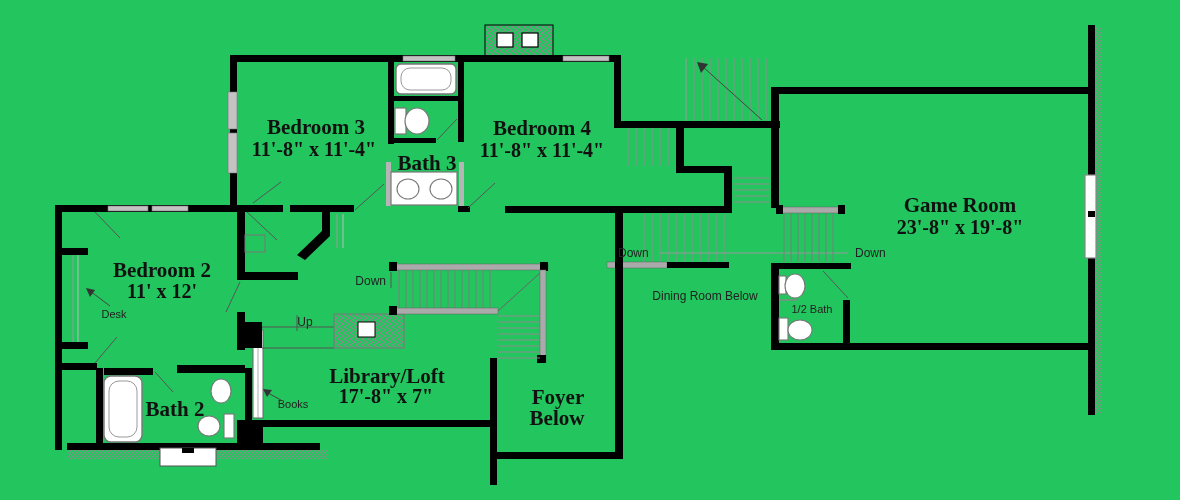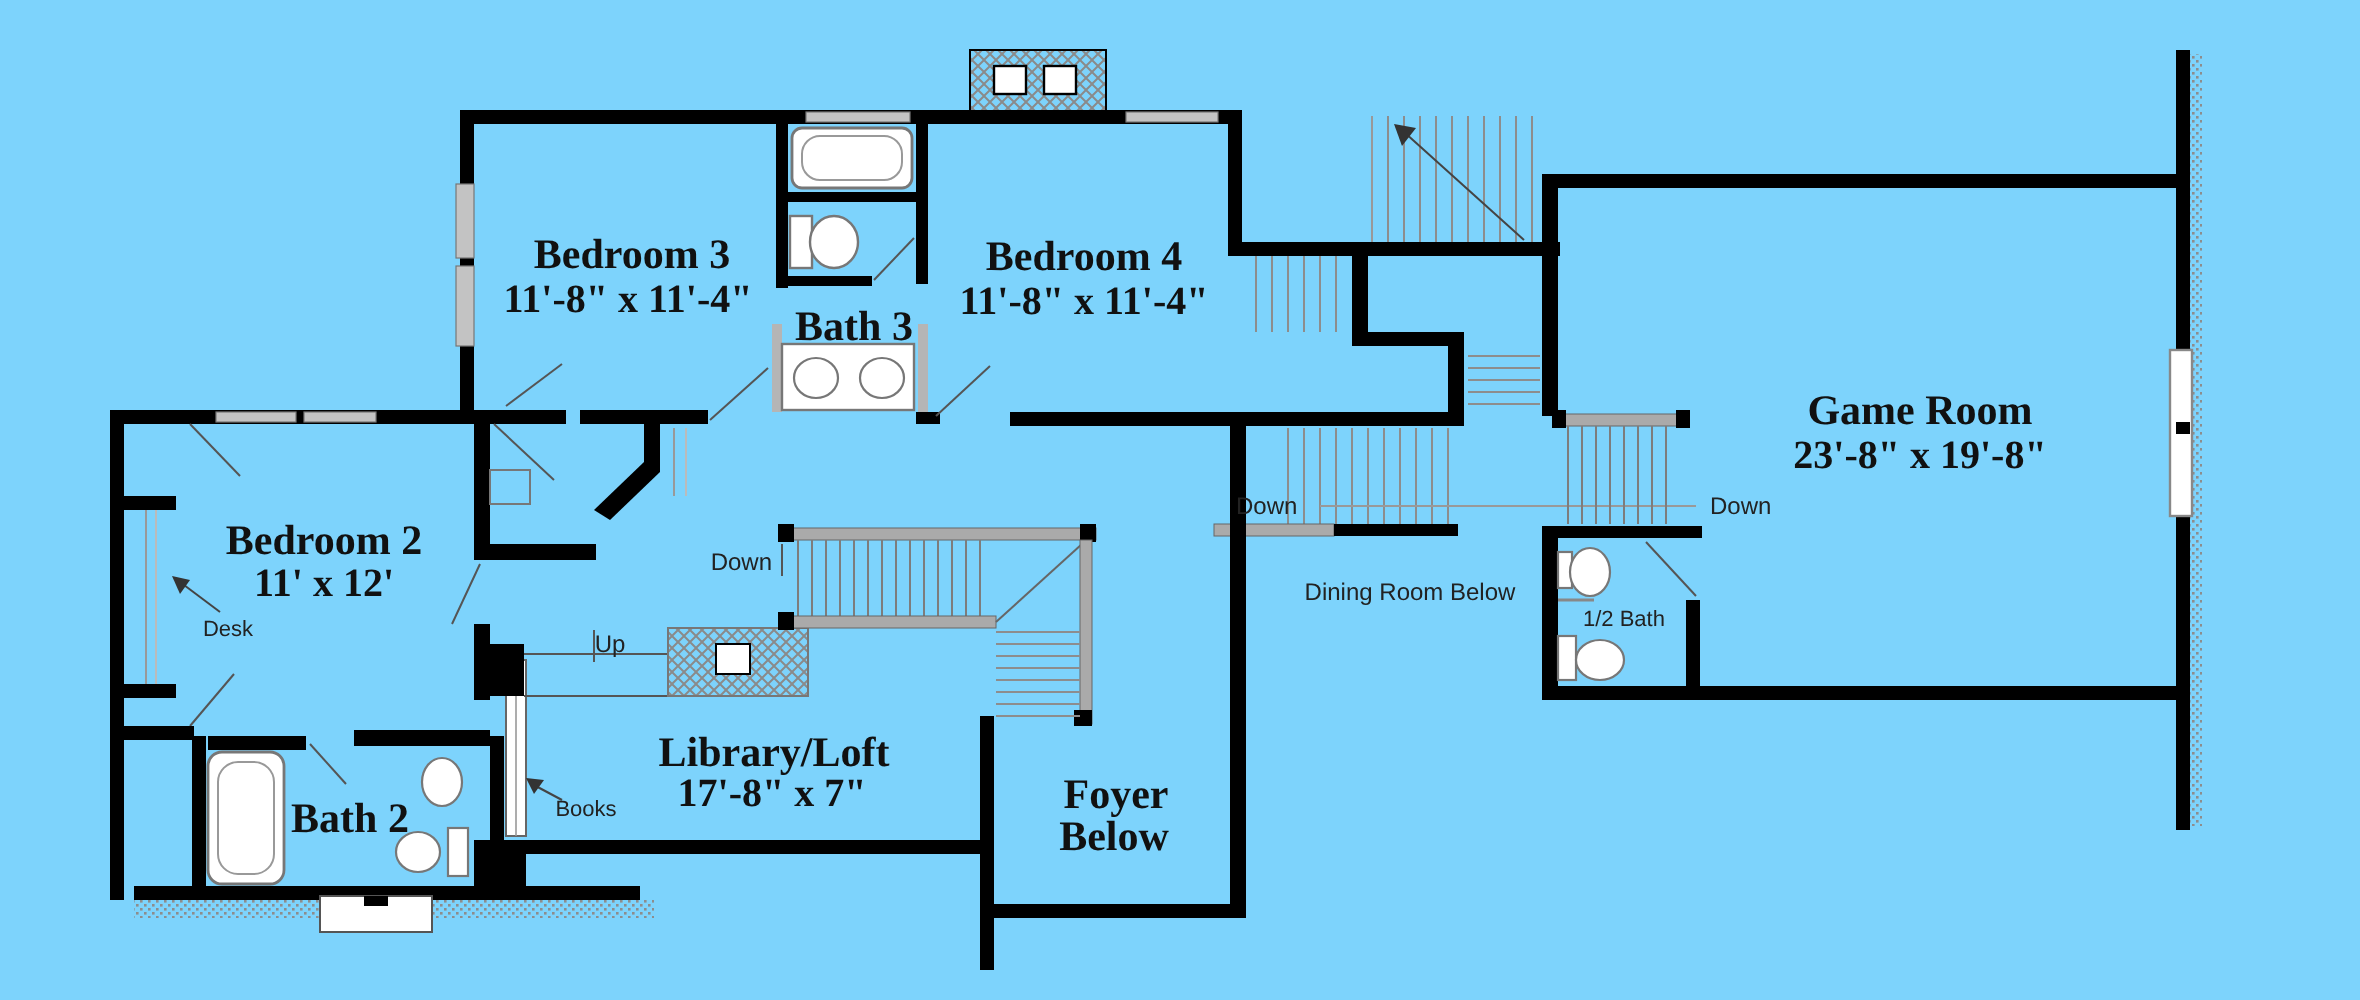--- a/index.html
+++ b/index.html
@@ -1,16 +1,16 @@
 <!DOCTYPE html>
 <html><head>
 <meta charset="utf-8">
 <style>
   html,body{margin:0;padding:0;background:#f5f5f5;}
-  .canvas{position:relative;width:1180px;height:500px;background:#7dd3fc;overflow:hidden;
+  .canvas{position:relative;width:1180px;height:500px;background:#22c55e;overflow:hidden;
           font-family:"Liberation Serif",serif;}
   svg{position:absolute;left:0;top:0;}
   .room-name{font-family:"Liberation Serif",serif;font-weight:bold;font-size:21px;fill:#111;}
   .room-dims{font-family:"Liberation Serif",serif;font-weight:bold;font-size:20px;fill:#111;}
   .small-label{font-family:"Liberation Sans",sans-serif;font-size:12px;fill:#222;}
   .tiny-label{font-family:"Liberation Sans",sans-serif;font-size:11px;fill:#222;}
 </style>
 </head>
 <body>
 

